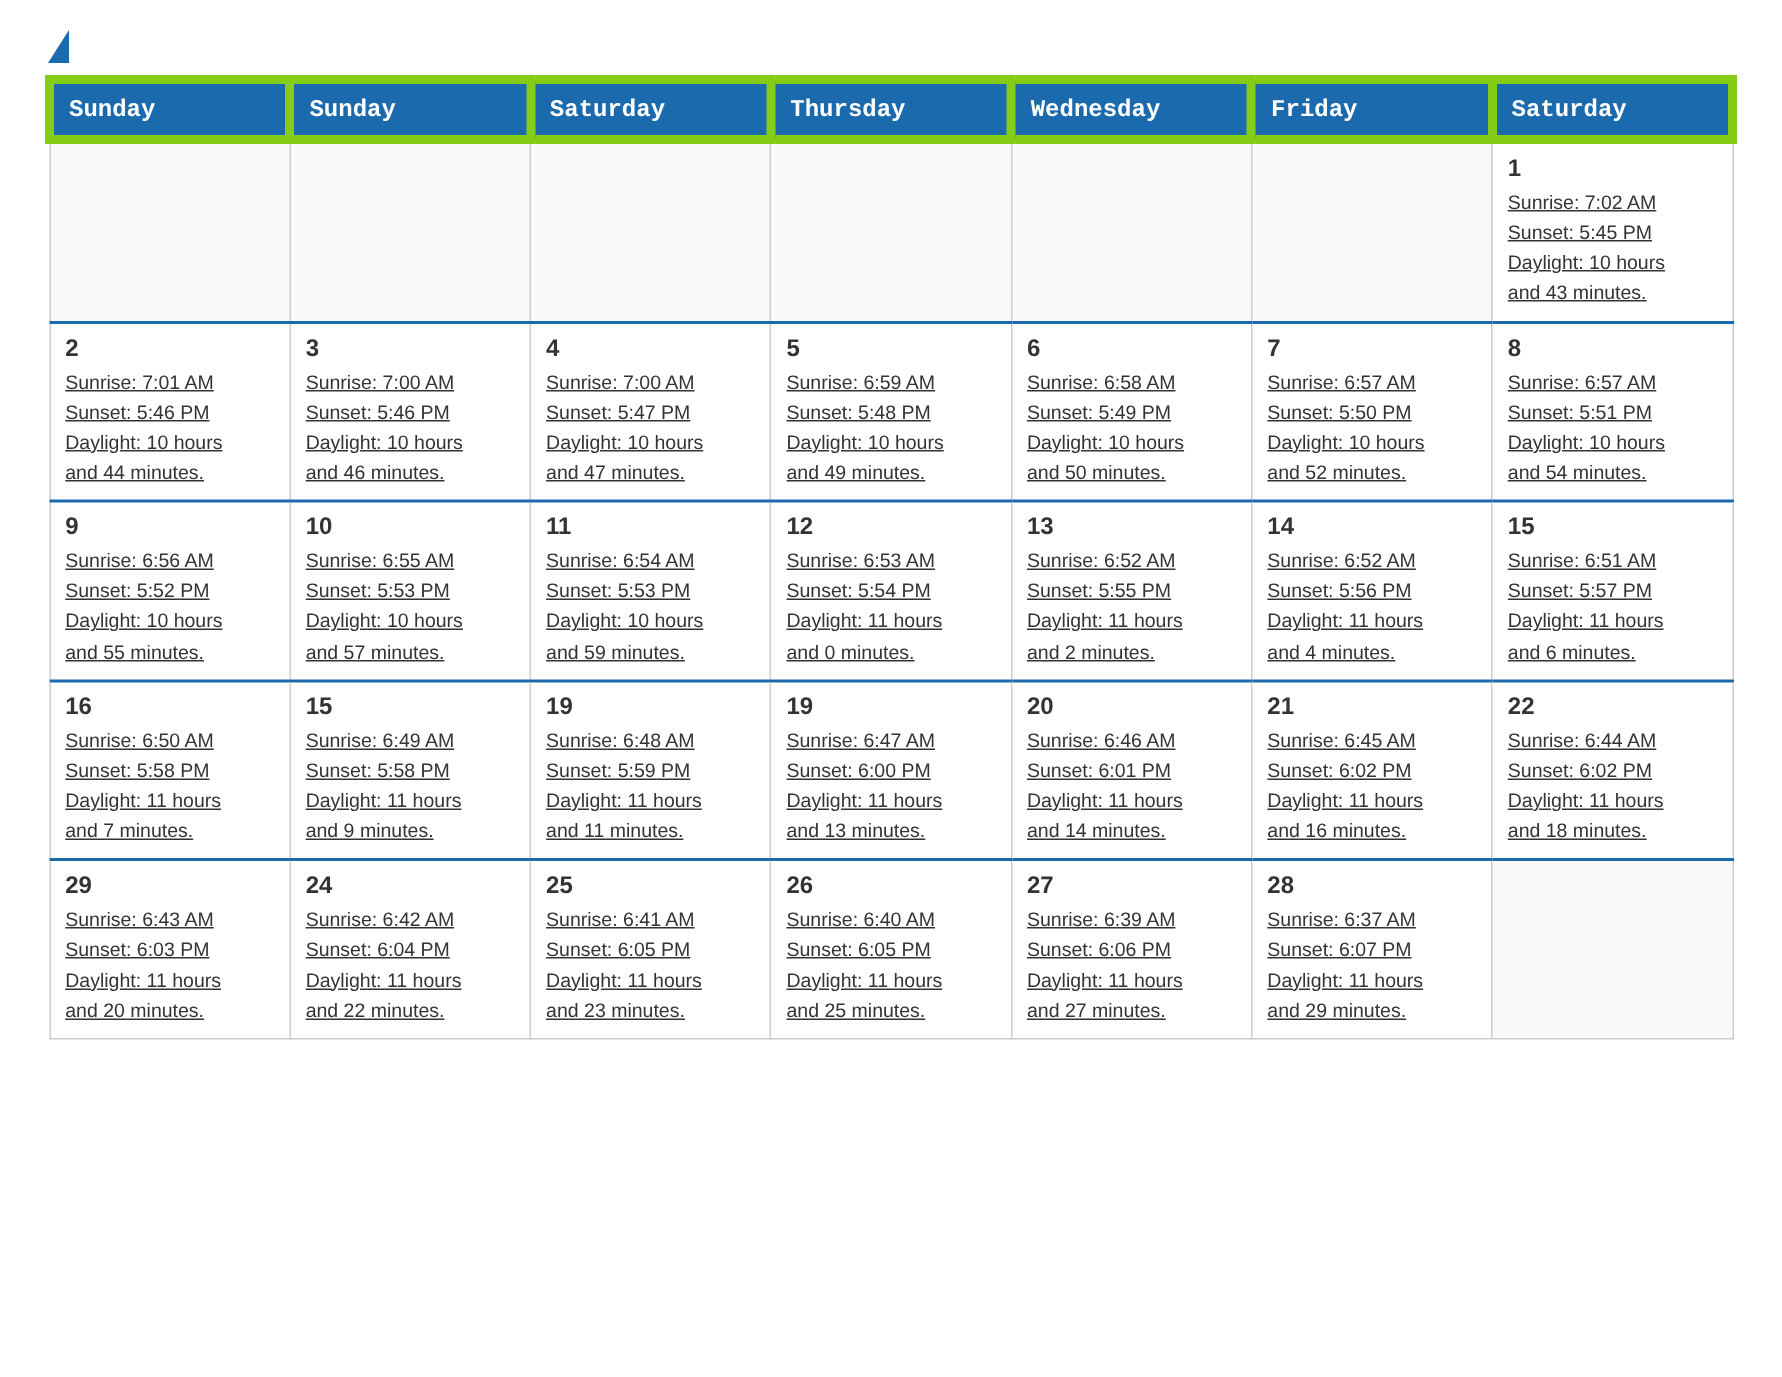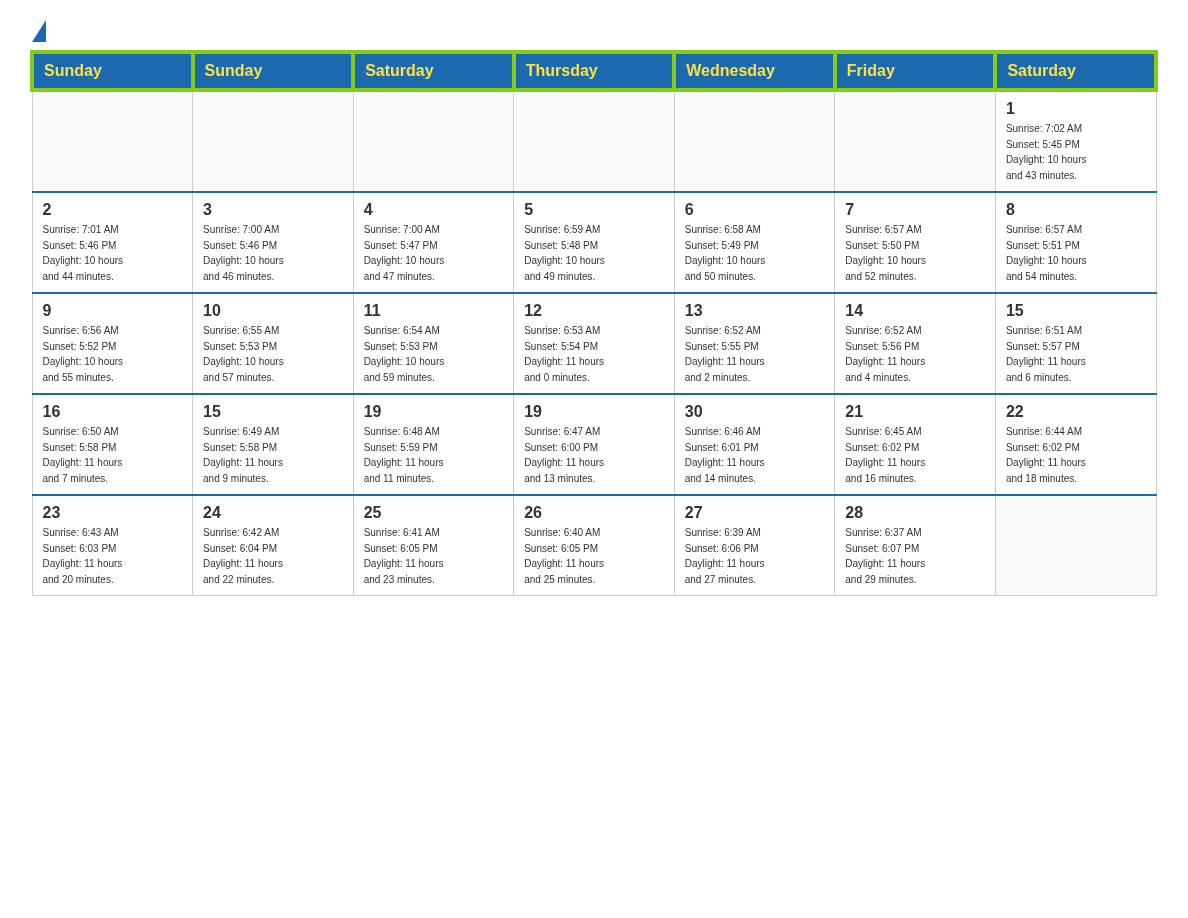--- a/index.html
+++ b/index.html
@@ -58,26 +58,27 @@
       color: #555;
       margin-top: 4px;
     }
     .calendar {
       width: 100%;
       border-collapse: collapse;
       margin-top: 10px;
     }
     .calendar th {
       background-color: #1a6aad;
-      color: #fde047;
+      color: #ffffff;
       font-size: 16px;
       font-weight: bold;
       padding: 8px 10px;
       text-align: left;
-      border: 4px solid #84cc16;
+      border: 6px solid #84cc16;
+      font-family: Liberation Mono, monospace;
     }
     .calendar td {
       vertical-align: top;
       padding: 8px 10px;
       border: 1px solid #ccc;
       font-size: 12px;
       color: #333;
       width: 14.28%;
       min-height: 110px;
     }
@@ -85,23 +86,24 @@
       border-top: 2px solid #1a6aad;
     }
     .day-number {
       font-size: 16px;
       font-weight: bold;
       color: #333;
       display: block;
       margin-bottom: 3px;
     }
     .day-info {
-      font-size: 10px;
+      font-size: 13px;
       color: #333;
       line-height: 1.55;
+      text-decoration: underline;
     }
     .empty-cell {
       background: #f9f9f9;
     }
   </style>
 </head>
 <body>
 
 <div class="header">
   <div class="logo">
@@ -213,35 +215,35 @@
         </td>
         <td>
           <span class="day-number">19</span>
           <div class="day-info">Sunrise: 6:48 AM<br>Sunset: 5:59 PM<br>Daylight: 11 hours<br>and 11 minutes.</div>
         </td>
         <td>
           <span class="day-number">19</span>
           <div class="day-info">Sunrise: 6:47 AM<br>Sunset: 6:00 PM<br>Daylight: 11 hours<br>and 13 minutes.</div>
         </td>
         <td>
-          <span class="day-number">30</span>
+          <span class="day-number">20</span>
           <div class="day-info">Sunrise: 6:46 AM<br>Sunset: 6:01 PM<br>Daylight: 11 hours<br>and 14 minutes.</div>
         </td>
         <td>
           <span class="day-number">21</span>
           <div class="day-info">Sunrise: 6:45 AM<br>Sunset: 6:02 PM<br>Daylight: 11 hours<br>and 16 minutes.</div>
         </td>
         <td>
           <span class="day-number">22</span>
           <div class="day-info">Sunrise: 6:44 AM<br>Sunset: 6:02 PM<br>Daylight: 11 hours<br>and 18 minutes.</div>
         </td>
       </tr>
       <tr>
         <td>
-          <span class="day-number">23</span>
+          <span class="day-number">29</span>
           <div class="day-info">Sunrise: 6:43 AM<br>Sunset: 6:03 PM<br>Daylight: 11 hours<br>and 20 minutes.</div>
         </td>
         <td>
           <span class="day-number">24</span>
           <div class="day-info">Sunrise: 6:42 AM<br>Sunset: 6:04 PM<br>Daylight: 11 hours<br>and 22 minutes.</div>
         </td>
         <td>
           <span class="day-number">25</span>
           <div class="day-info">Sunrise: 6:41 AM<br>Sunset: 6:05 PM<br>Daylight: 11 hours<br>and 23 minutes.</div>
         </td>

